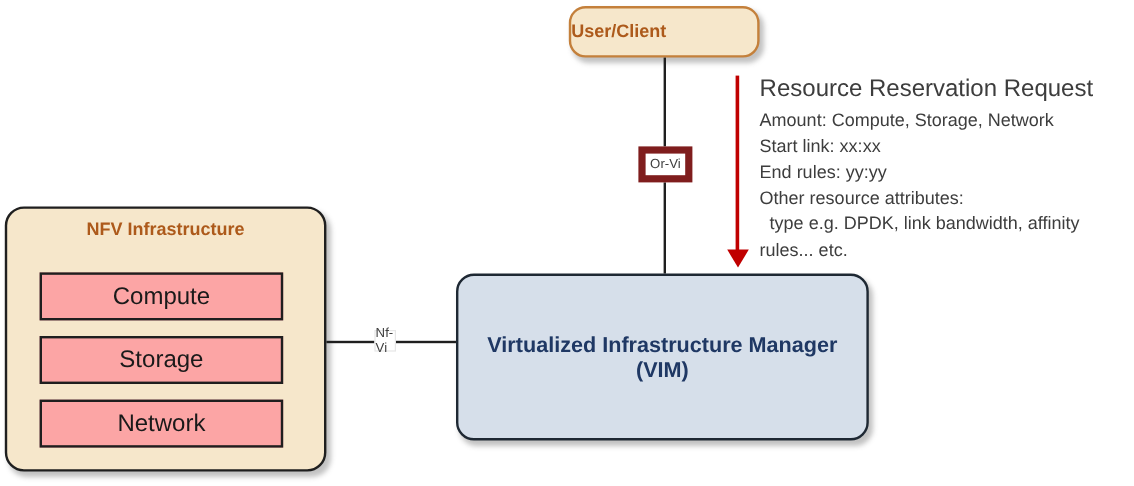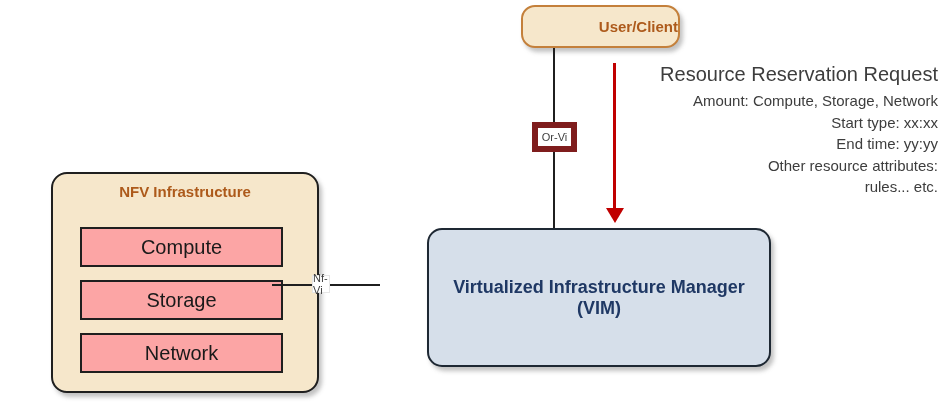--- a/index.html
+++ b/index.html
@@ -2,23 +2,22 @@
 <html style="--cream-fill: #f6e7cb; --user-border: #c4803b; --accent-text: #ad5a1b; --node-border: #1f1f1f; --vim-fill: #d6dfea; --vim-text: #1f3864; --arrow-red: #c00000; --annotation-text: #3d3d3d;"><head>
 <meta charset="utf-8">
 <style>
   html,body{margin:0;padding:0;background:#fff;}
   .canvas{
     position:relative;width:945px;height:405px;background:#ffffff;
     font-family:"Liberation Sans", sans-serif;overflow:hidden;
   }
   .node{
     position:absolute;box-sizing:border-box;
-    display:flex;align-items:center;justify-content:flex-end;text-align:center;
+    display:flex;align-items:center;justify-content:flex-start;text-align:center;
     box-shadow:3px 4px 4px rgba(120,120,120,0.45);
-    margin-left:47px;
   }
   .user-client{
     left:474px;top:5px;width:159px;height:43px;
     background:var(--cream-fill);
     border:2px solid var(--user-border);border-radius:14px;
     color:var(--accent-text);font-weight:bold;font-size:15px;
   }
   .vline{
     position:absolute;left:553px;top:48px;width:2px;height:180px;
     background:var(--node-border);
@@ -35,21 +34,20 @@
     background:var(--arrow-red);
   }
   .arrow-head{
     position:absolute;left:606px;top:208px;width:0;height:0;
     border-left:9px solid transparent;border-right:9px solid transparent;
     border-top:15px solid var(--arrow-red);
   }
   .request{
     position:absolute;left:633px;top:61px;width:305px;
     color:var(--annotation-text);
-    text-align:right;
   }
   .req-title{font-size:20px;line-height:26px;margin-bottom:3px;}
   .req-line{font-size:15px;line-height:21.5px;white-space:pre;}
   .nfvi{
     left:4px;top:172px;width:268px;height:221px;
     background:var(--cream-fill);
     border:2px solid var(--node-border);border-radius:16px;
     display:block;
   }
   .nfvi-title{
@@ -88,23 +86,24 @@
 
   <div class="vline"></div>
   <div class="conn-label orvi-label">Or-Vi</div>
 
   <div class="arrow-shaft"></div>
   <div class="arrow-head"></div>
 
   <div class="request">
     <div class="req-title">Resource Reservation Request</div>
     <div class="req-line">Amount: Compute, Storage, Network</div>
-    <div class="req-line">Start type: xx:xx</div>
-    <div class="req-line">End time: yy:yy</div>
+    <div class="req-line">Start link: xx:xx</div>
+    <div class="req-line">End rules: yy:yy</div>
     <div class="req-line">Other resource attributes:</div>
+    <div class="req-line">  type e.g. DPDK, link bandwidth, affinity</div>
     <div class="req-line">rules... etc.</div>
   </div>
 
   <div class="node nfvi">
     <div class="nfvi-title">NFV Infrastructure</div>
     <div class="resource r0">Compute</div>
     <div class="resource r1">Storage</div>
     <div class="resource r2">Network</div>
   </div>
 

